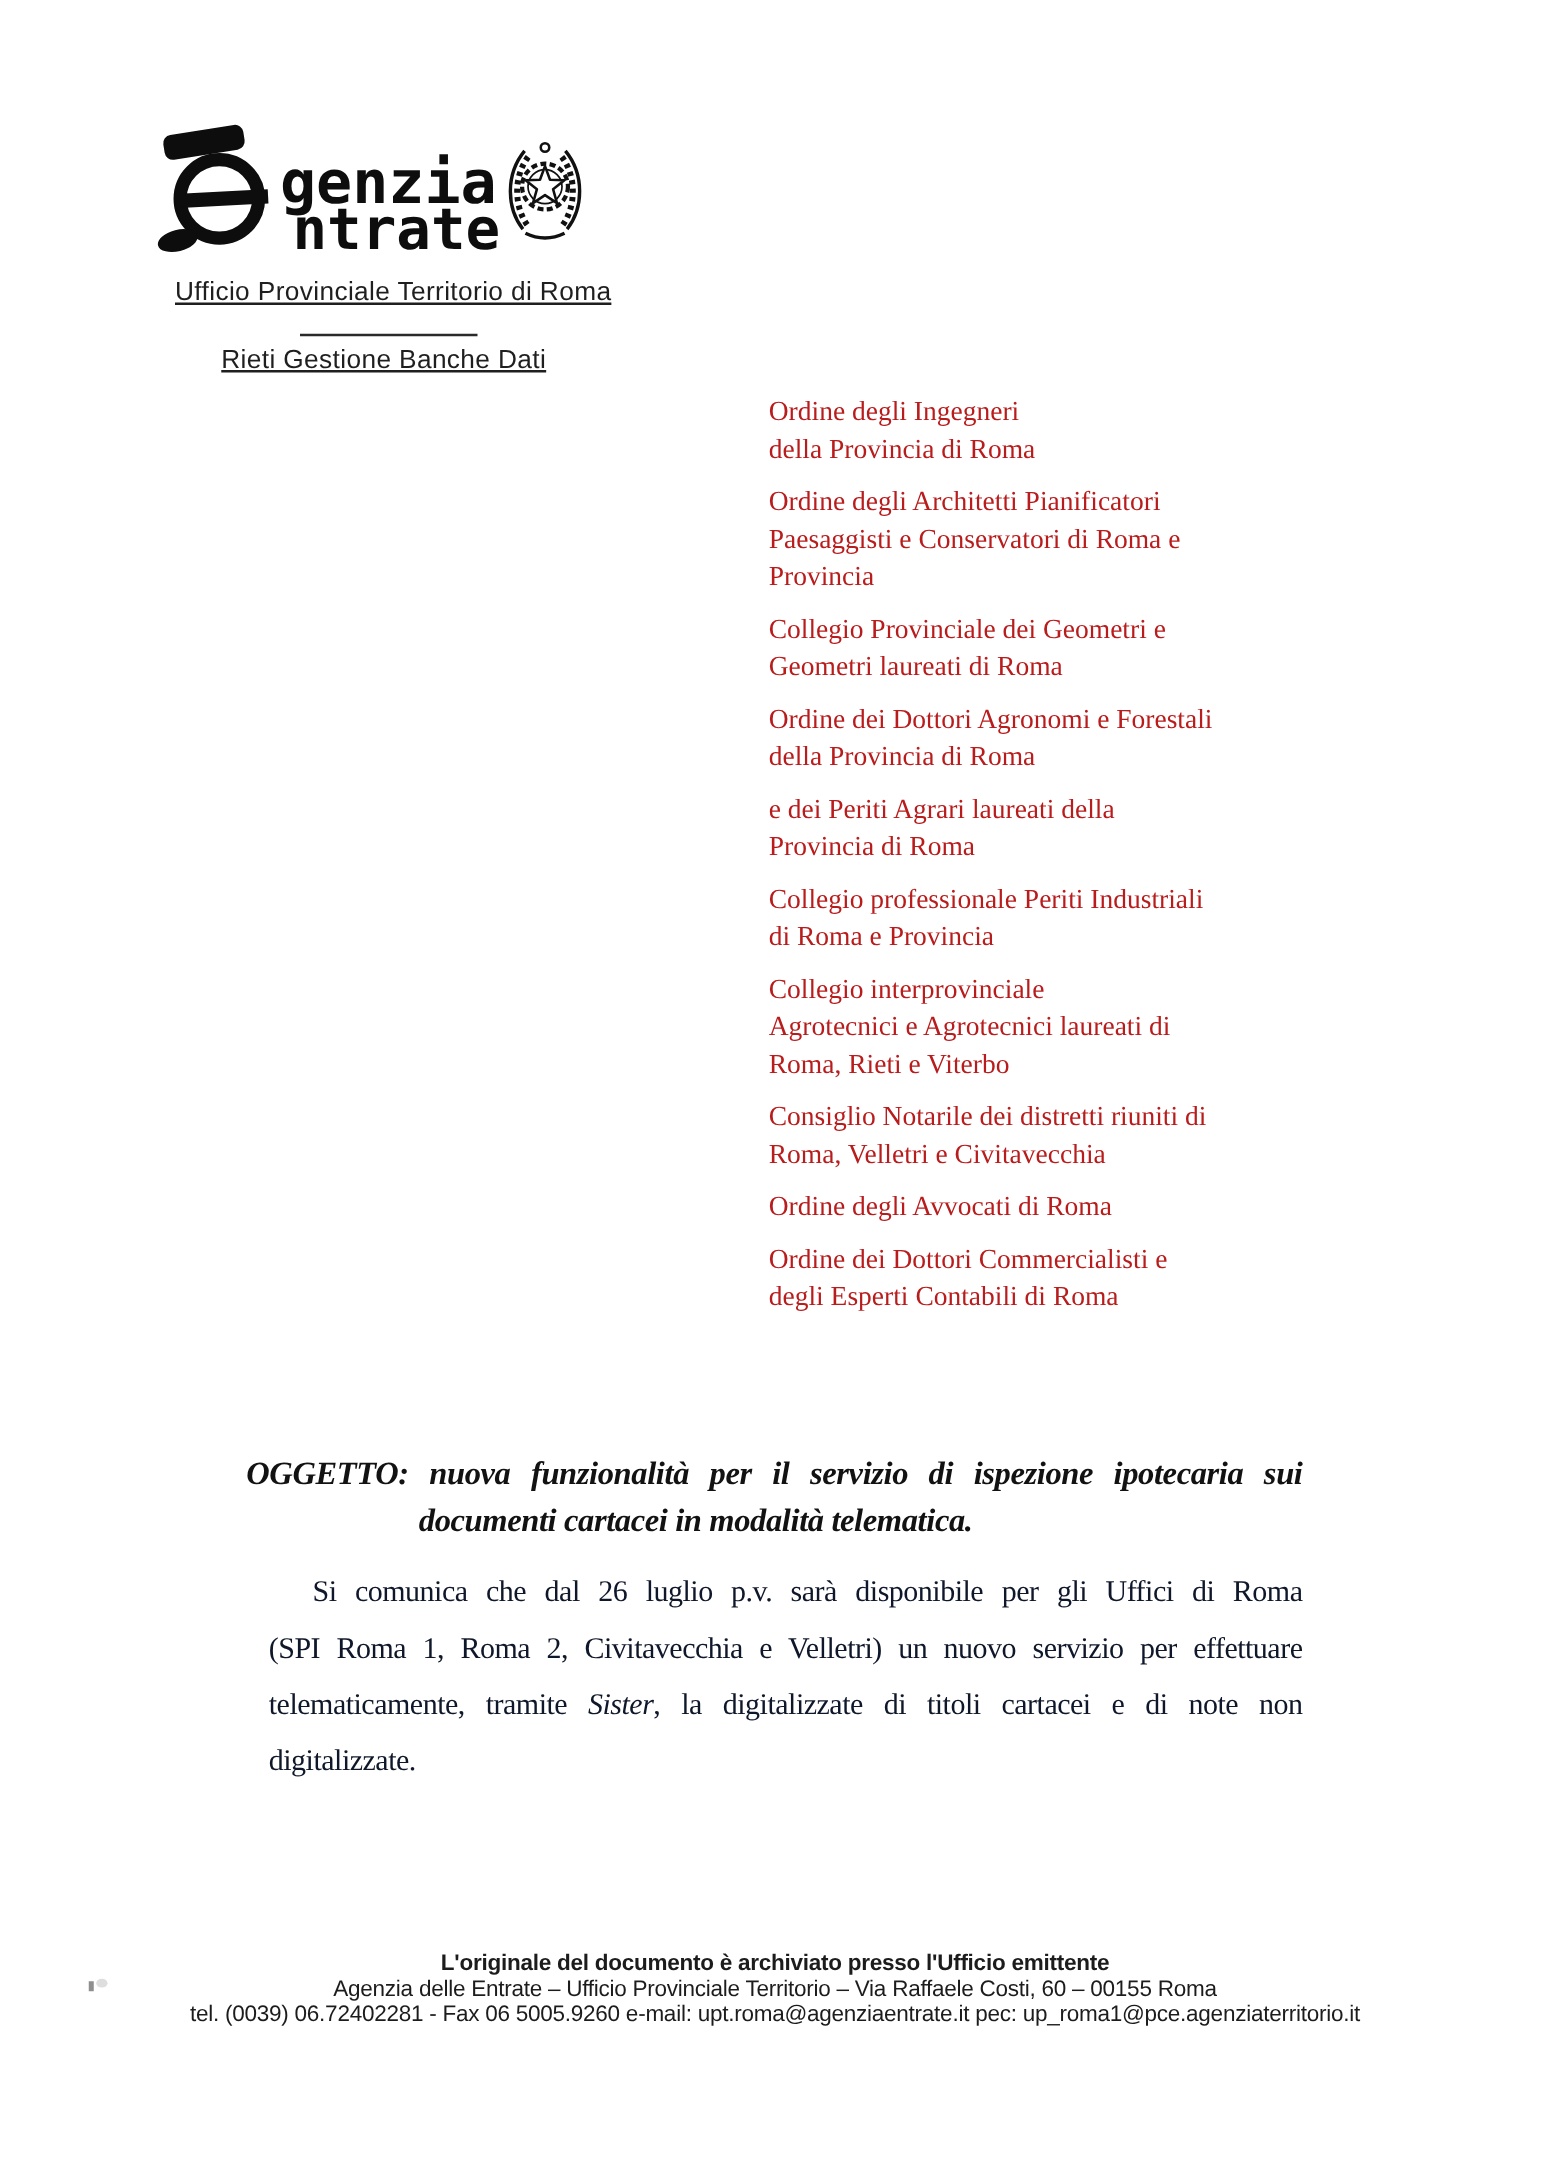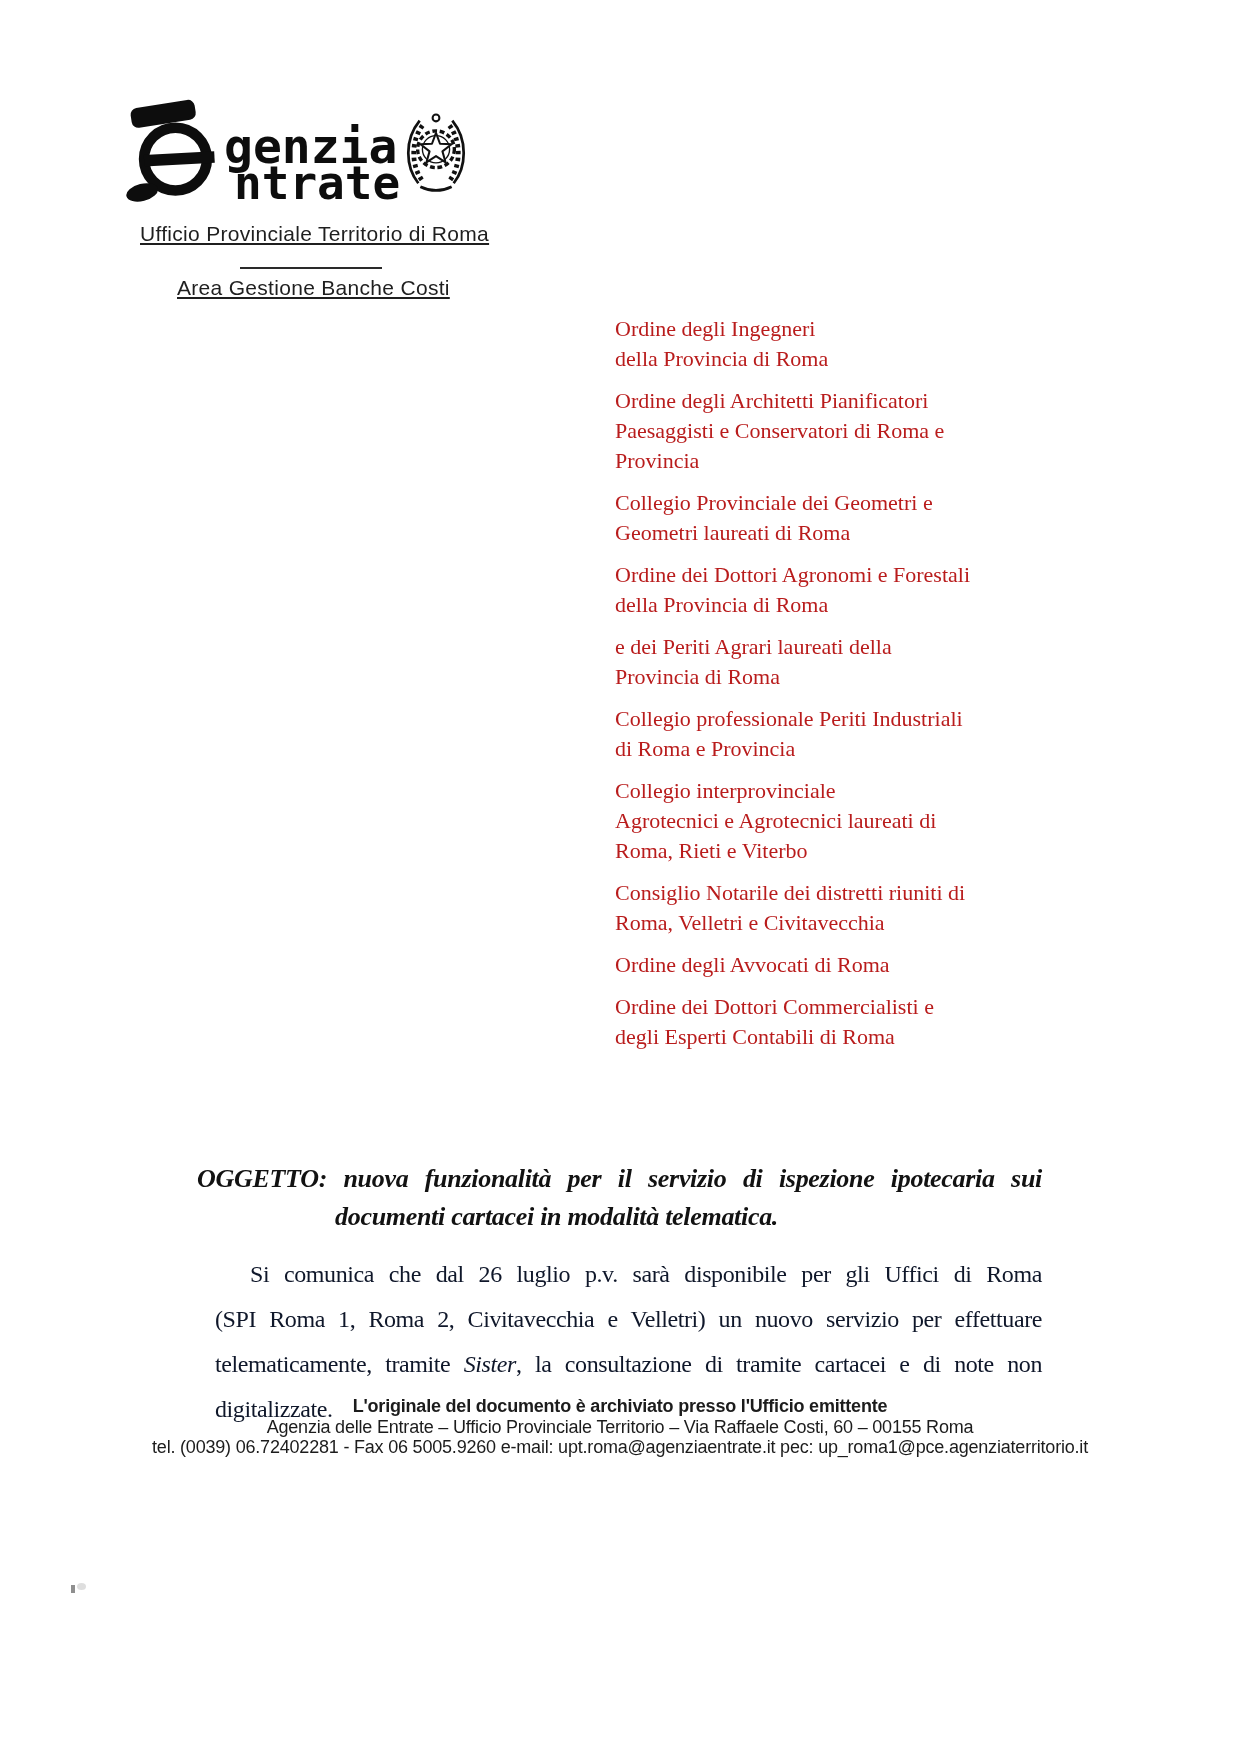--- a/index.html
+++ b/index.html
@@ -53,21 +53,21 @@
   }
   .body-line.j{text-align:justify;text-align-last:justify;}
   .body-line.b1{top:1252px;padding-left:35px;width:792px;}
   .body-line.b2{top:1297px;}
   .body-line.b3{top:1342px;}
   .body-line.b4{top:1387px;}
   .it{font-style:italic;}
 
   
   .footer{
-    left:0;top:1396px;width:1240px;text-align:center;
+    left:0;top:1560px;width:1240px;text-align:center;
     font-family:"Liberation Sans", sans-serif;color:#1c1c1c;
   }
   .footer .fline{font-size:18px;line-height:20.5px;white-space:nowrap;letter-spacing:-.2px;}
   .footer .fline.bold{font-weight:bold;}
 
   
   .speck1{left:71px;top:1585px;width:4px;height:8px;background:#8f8f8f;}
   .speck2{left:77px;top:1583px;width:9px;height:7px;background:#dedede;border-radius:50%;}
 </style>
 </head>
@@ -92,21 +92,21 @@
     <path d="M71,107 C86,86 88,50 69,26" fill="none" stroke="#111" stroke-width="7" stroke-dasharray="5 5"></path>
     <circle cx="50" cy="16" r="5" fill="none" stroke="#111" stroke-width="3"></circle>
     <circle cx="50" cy="62" r="27" fill="none" stroke="#111" stroke-width="5" stroke-dasharray="7 4"></circle>
     <circle cx="50" cy="62" r="20" fill="none" stroke="#111" stroke-width="2"></circle>
     <path d="M50,38 L55.9,53.9 L72.8,54.6 L59.5,65.1 L64.1,81.4 L50,72 L35.9,81.4 L40.5,65.1 L27.2,54.6 L44.1,53.9 Z" fill="#ffffff" stroke="#111" stroke-width="3" stroke-linejoin="round"></path>
     <path d="M27,117 Q50,128 73,117" fill="none" stroke="#111" stroke-width="4"></path>
   </svg>
 
   <div class="abs brand-sans office-line">Ufficio Provinciale Territorio di Roma</div>
   <div class="abs header-divider"></div>
-  <div class="abs brand-sans area-line">Area Gestione Banche Costi</div>
+  <div class="abs brand-sans area-line">Rieti Gestione Banche Dati</div>
 
   <div class="abs recipients">
     <div class="recipient">
       <div class="rline">Ordine degli Ingegneri</div>
       <div class="rline">della Provincia di Roma</div>
     </div>
     <div class="recipient">
       <div class="rline">Ordine degli Architetti Pianificatori</div>
       <div class="rline">Paesaggisti e Conservatori di Roma e</div>
       <div class="rline">Provincia</div>
@@ -143,21 +143,21 @@
       <div class="rline">Ordine dei Dottori Commercialisti e</div>
       <div class="rline">degli Esperti Contabili di Roma</div>
     </div>
   </div>
 
   <div class="abs subject-line j">OGGETTO: nuova funzionalità per il servizio di ispezione ipotecaria sui</div>
   <div class="abs subject-line c">documenti cartacei in modalità telematica.</div>
 
   <div class="abs body-line j b1">Si comunica che dal 26 luglio p.v. sarà disponibile per gli Uffici di Roma</div>
   <div class="abs body-line j b2">(SPI Roma 1, Roma 2, Civitavecchia e Velletri) un nuovo servizio per effettuare</div>
-  <div class="abs body-line j b3"><span>telematicamente, tramite </span><span class="it">Sister</span><span>, la consultazione di tramite cartacei e di note non</span></div>
+  <div class="abs body-line j b3"><span>telematicamente, tramite </span><span class="it">Sister</span><span>, la digitalizzate di titoli cartacei e di note non</span></div>
   <div class="abs body-line b4">digitalizzate.</div>
 
   <div class="abs footer">
     <div class="fline bold">L'originale del documento è archiviato presso l'Ufficio emittente</div>
     <div class="fline">Agenzia delle Entrate – Ufficio Provinciale Territorio – Via Raffaele Costi, 60 – 00155 Roma</div>
     <div class="fline">tel. (0039) 06.72402281 - Fax 06 5005.9260 e-mail: upt.roma@agenziaentrate.it pec: up_roma1@pce.agenziaterritorio.it</div>
   </div>
 
   <div class="abs speck2"></div>
   <div class="abs speck1"></div>

